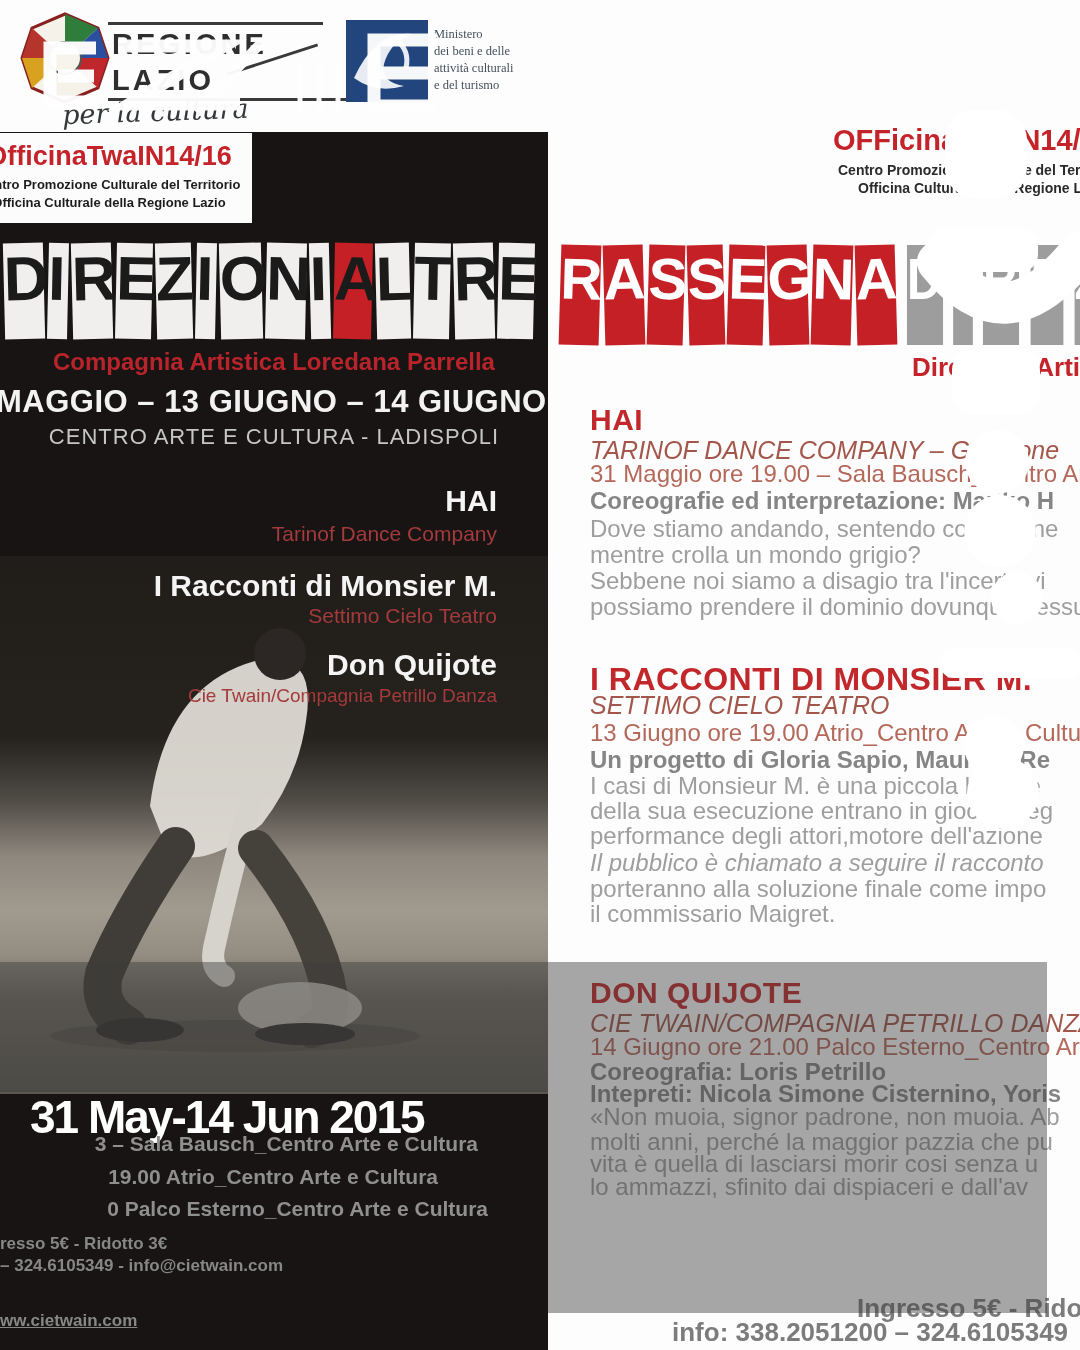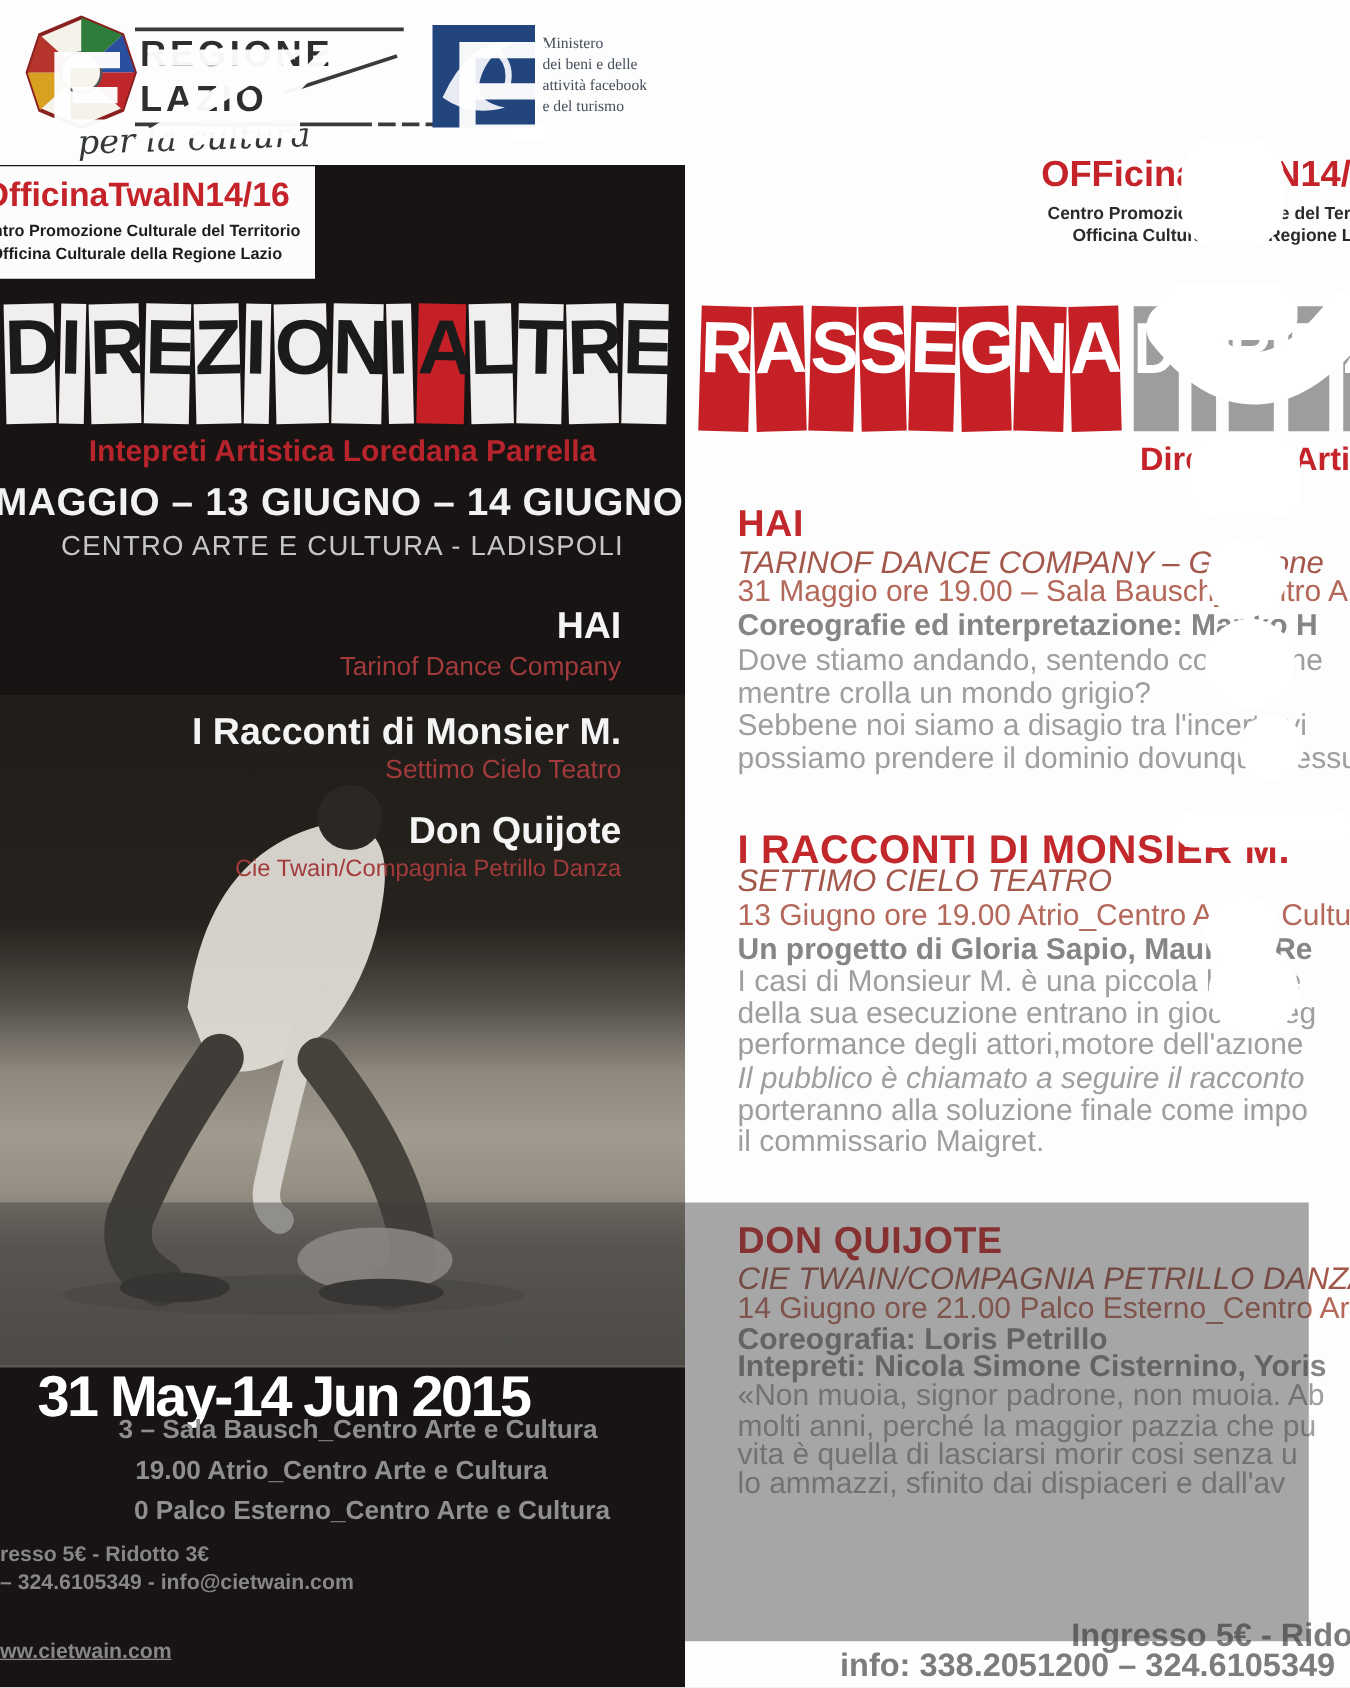--- a/index.html
+++ b/index.html
@@ -78,21 +78,21 @@
 
   <div class="abs" style="left:346px;top:20px;width:82px;height:82px;background:#23457e;">
     <svg width="82" height="82" viewBox="0 0 82 82">
       <path d="M8 58 Q30 10 66 14 Q44 22 38 44 Q34 62 58 66 Q30 74 8 58 Z" fill="#e8ecf2"></path>
       <path d="M50 20 Q64 30 60 48" stroke="#e8ecf2" stroke-width="5" fill="none"></path>
     </svg>
   </div>
   <div class="abs min-txt" style="left:434px;top:26px;width:120px;">
     <div>Ministero</div>
     <div>dei beni e delle</div>
-    <div>attività facebook</div>
+    <div>attività culturali</div>
     <div>e del turismo</div>
   </div>
 
   <div id="poster" class="abs">
 
     <div id="photo" class="abs">
       <svg width="548" height="538" viewBox="0 0 548 538">
         <ellipse cx="235" cy="480" rx="185" ry="16" fill="#56534c" opacity=".8"></ellipse>
         <path d="M150 250 Q165 130 255 105 Q318 92 306 165 Q298 222 262 268 Q205 315 168 296 Z" fill="#dedbd4" opacity=".95"></path>
         <circle cx="280" cy="98" r="26" fill="#2c2724"></circle>
@@ -121,21 +121,21 @@
       <span class="b blk" style="width:42px;">O</span>
       <span class="b blk" style="width:40px;">N</span>
       <span class="b blk" style="width:20px;">I</span>
       <span class="b blk red" style="width:38px;">A</span>
       <span class="b blk" style="width:34px;">L</span>
       <span class="b blk" style="width:36px;">T</span>
       <span class="b blk" style="width:40px;">R</span>
       <span class="b blk" style="width:36px;">E</span>
     </div>
 
-    <div class="abs red-sub nw" style="left:0;top:216px;width:548px;text-align:center;">Intepreti Artistica Loredana Parrella</div>
+    <div class="abs red-sub nw" style="left:0;top:216px;width:548px;text-align:center;">Compagnia Artistica Loredana Parrella</div>
     <div class="abs dates nw" style="left:-4px;top:252px;width:548px;text-align:left;">MAGGIO – 13 GIUGNO – 14 GIUGNO</div>
     <div class="abs venueL nw" style="left:0;top:292px;width:548px;text-align:center;">CENTRO ARTE E CULTURA - LADISPOLI</div>
 
     <div class="abs progT nw" style="right:51px;top:352px;">HAI</div>
     <div class="abs progC nw" style="right:51px;top:390px;">Tarinof Dance Company</div>
     <div class="abs progT nw" style="right:51px;top:437px;">I Racconti di Monsier M.</div>
     <div class="abs progC nw" style="right:51px;top:472px;">Settimo Cielo Teatro</div>
     <div class="abs progT nw" style="right:51px;top:516px;">Don Quijote</div>
     <div class="abs progC nw" style="right:51px;top:553px;font-size:19px;">Cie Twain/Compagnia Petrillo Danza</div>
 

